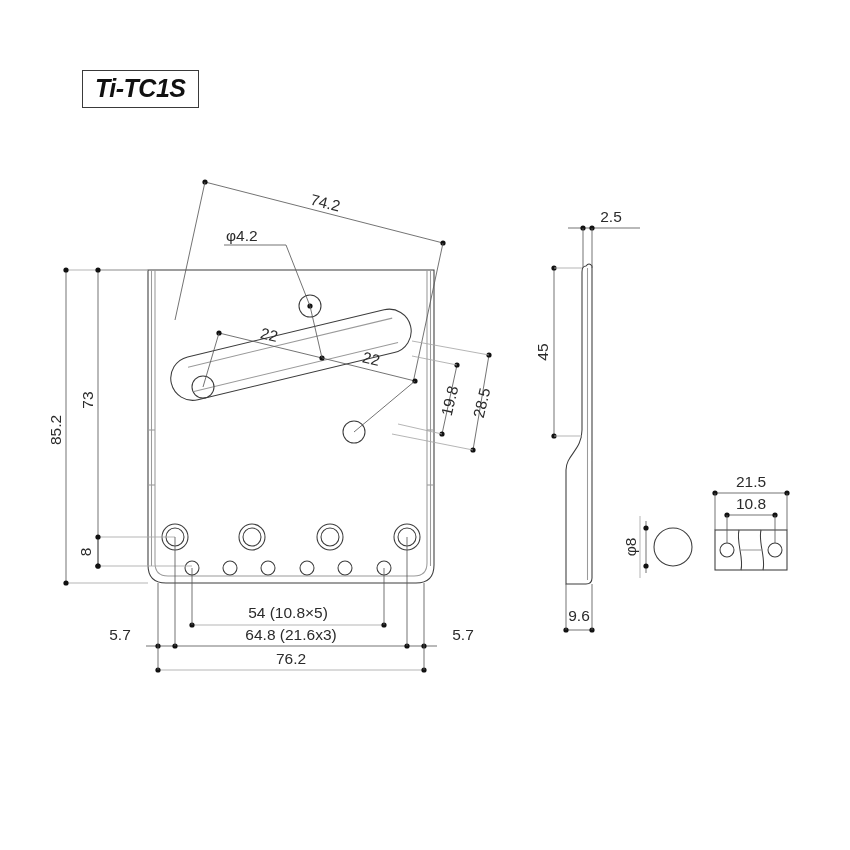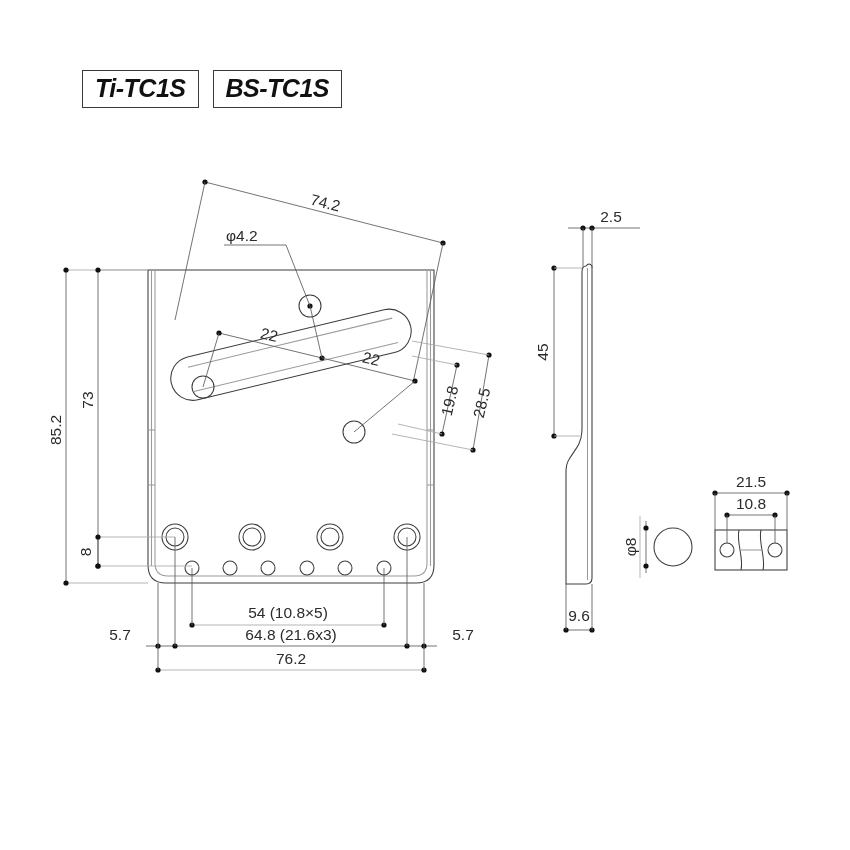--- a/index.html
+++ b/index.html
@@ -41,21 +41,20 @@
     fill:#2b2b2b;
   }
 </style>
 </head>
 <body>
 
 <div id="sheet">
 
   <div class="badges">
     <div class="badge">Ti-TC1S</div>
-    <div class="badge">BS-TC1S</div>
   </div>
 
   <svg id="dwg" viewBox="0 0 850 850">
 
     <g>
 
       <path class="obj" d="M148,270 L148,565 Q148,583 166,583 L416,583 Q434,583 434,565 L434,270 Z"></path>
 
       <path class="objl" d="M155,270 L155,563 Q155,576 168,576 L414,576 Q427,576 427,563 L427,270"></path>
 

